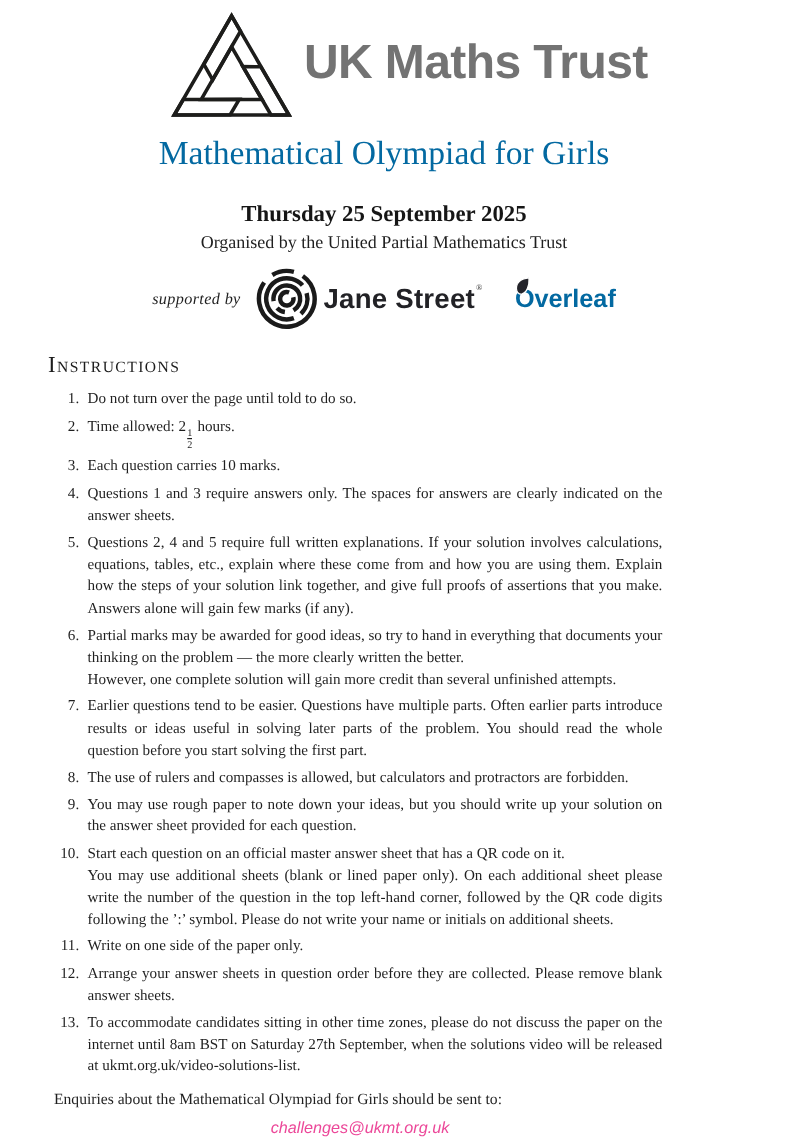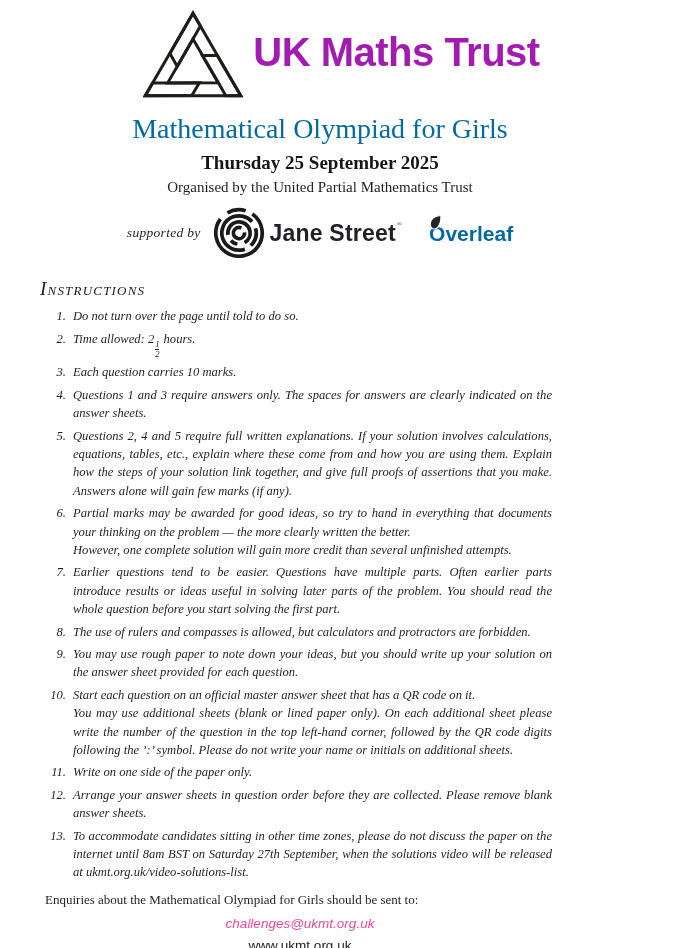--- a/index.html
+++ b/index.html
@@ -11,47 +11,47 @@
   .page { position:relative; width:674px; height:948px; }
 
   
   .logo-row {
     display:flex; align-items:center; justify-content:center;
     margin:10px 0 0 0; gap:9px; transform:translateX(4px);
   }
   .tri-svg { display:block; }
   .wordmark {
     font-family:"Liberation Sans", sans-serif; font-weight:700;
-    font-size:40px; letter-spacing:-0.5px; color:#a21caf; line-height:1;
+    font-size:40px; letter-spacing:-0.5px; color:#737373; line-height:1;
     padding-bottom:6px;
   }
 
   
   .header { width:556px; margin:14px 0 0 42px; text-align:center; }
   .title  { font-size:28px; font-weight:400; line-height:1.15; margin:0; color:#0369a1; }
-  .date   { font-size:19px; font-weight:700; margin-top:7px; color:#161616; }
+  .date   { font-size:19px; font-weight:700; margin-top:23px; color:#161616; }
   .organiser { font-size:15px; margin-top:5px; }
 
   .sponsors { display:flex; align-items:center; justify-content:center; margin-top:10px; height:54px; }
   .supported { font-style:italic; font-size:13.5px; letter-spacing:0.3px; margin-right:12px; }
   .js-logo { display:inline-flex; }
   .js-text {
     font-family:"Liberation Sans", sans-serif; font-weight:700; font-size:23px;
     letter-spacing:0.2px; color:#222226; margin-left:5px; line-height:1;
   }
   .js-mark { font-size:7px; color:#444; display:inline-block; transform:translateY(-9px); margin-left:1px; }
   .ol-wrap {
     position:relative; margin-left:27px;
     font-family:"Liberation Sans", sans-serif; font-weight:700; font-size:21px;
     color:#0369a1; line-height:1;
   }
   .leaf-svg { position:absolute; left:0px; top:-8px; }
 
   
-  .instructions { margin:18px 0 0 40px; width:512px;font-style:italic; }
+  .instructions { margin:18px 0 0 40px; width:512px; }
   .ins-heading {
     font-variant:small-caps; font-size:19px; letter-spacing:1.2px; color:#1c1c1c;
   }
   .ins-list { list-style:none; margin:7px 0 0 0; padding:0; font-size:12.6px; line-height:18.4px; }
   .ins-list li { display:flex; margin-bottom:4px; }
   .num { width:26px; text-align:right; margin-right:7px; flex-shrink:0; }
   .item-body { flex:1; text-align:justify; }
   .frac {
     display:inline-flex; flex-direction:column; text-align:center;
     font-size:8.5px; line-height:1.1; vertical-align:-4px; margin:0 1px;

